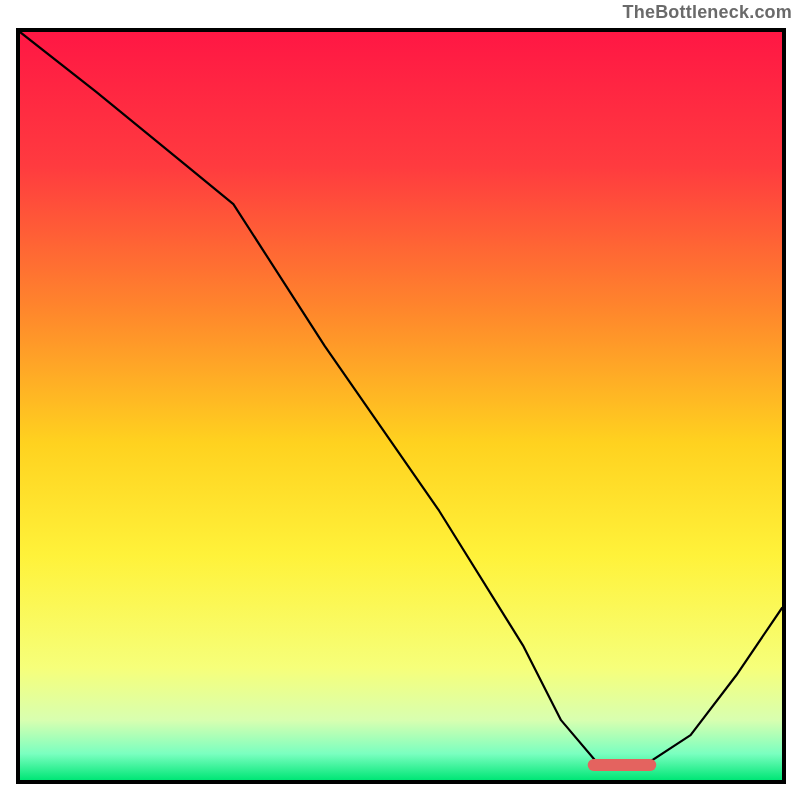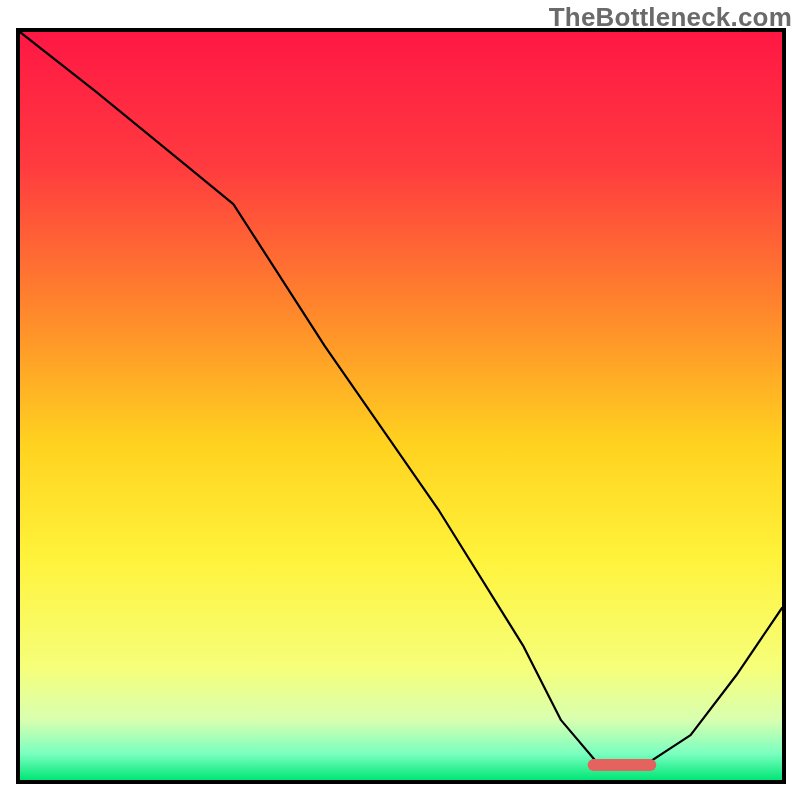--- a/index.html
+++ b/index.html
@@ -13,21 +13,21 @@
   }
   .container {
     position: relative;
     width: 800px;
     height: 800px;
   }
   .watermark {
     position: absolute;
     top: 2px;
     right: 8px;
-    font-size: 26px;
+    font-size: 18px;
     font-weight: 600;
     color: #6a6a6a;
     letter-spacing: 0.2px;
     z-index: 5;
   }
   .plot-frame {
     position: absolute;
     left: 16px;
     top: 28px;
     width: 770px;

